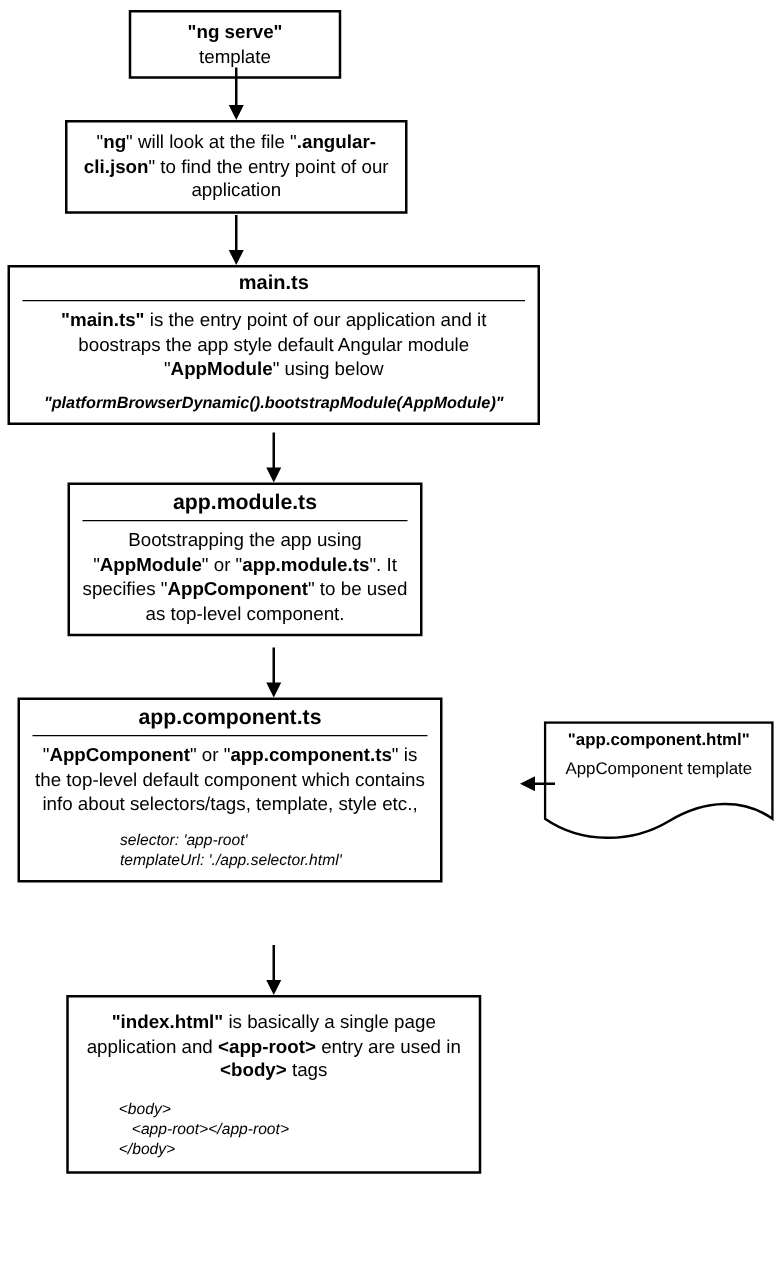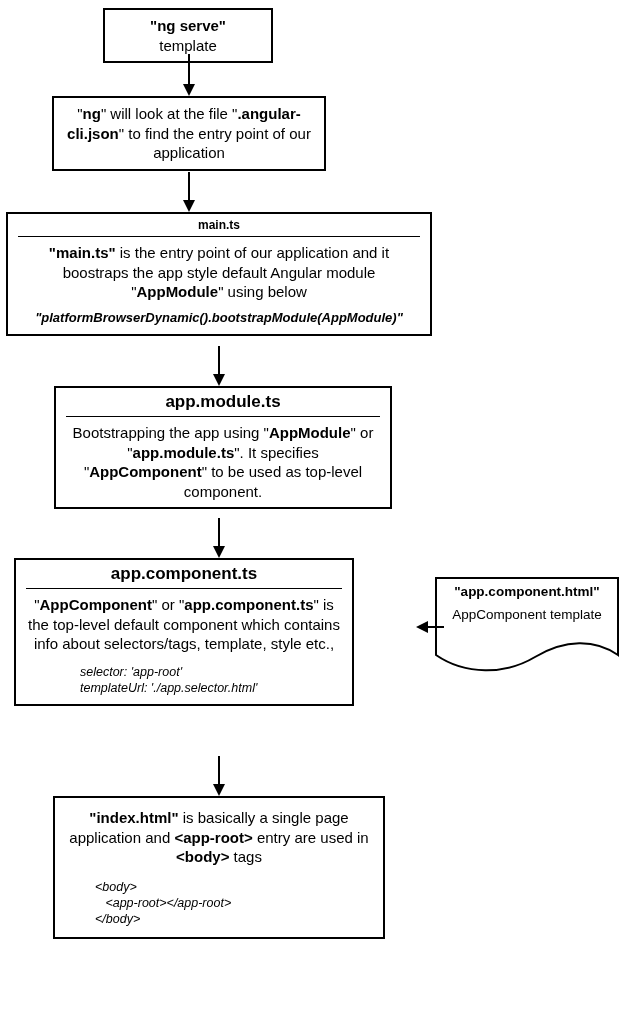--- a/index.html
+++ b/index.html
@@ -85,53 +85,53 @@
     <span>"</span><span class="bold">ng</span><span>" will look at the file "</span><span class="bold">.angular-cli.json</span><span>" to find the entry point of our application</span>
   </div>
 </div>
 
 <svg class="arrow" style="left:183px; top:172px; width:12px; height:40px;">
   <line x1="6" y1="0" x2="6" y2="30" stroke="#000" stroke-width="2"></line>
   <polygon points="6,40 0,28 12,28" fill="#000"></polygon>
 </svg>
 
 <div class="box" style="left:6px; top:212px; width:426px;">
-  <div class="title" style="font-size:12px;">main.ts</div>
+  <div class="title" style="font-size:16px;">main.ts</div>
   <div class="hr"></div>
   <div class="body-text">
     <span class="bold">"main.ts"</span><span> is the entry point of our application and it boostraps the app style default Angular module "</span><span class="bold">AppModule</span><span>" using below</span>
   </div>
   <div class="body-text bold italic" style="font-size:13px; padding-top:2px; padding-bottom:8px;">"platformBrowserDynamic().bootstrapModule(AppModule)"</div>
 </div>
 
 <svg class="arrow" style="left:213px; top:346px; width:12px; height:40px;">
   <line x1="6" y1="0" x2="6" y2="30" stroke="#000" stroke-width="2"></line>
   <polygon points="6,40 0,28 12,28" fill="#000"></polygon>
 </svg>
 
-<div class="box" style="left:54px; top:386px; width:338px;">
+<div class="box" style="left:54px; top:386px; width:284px;">
   <div class="title" style="font-size:17px;">app.module.ts</div>
   <div class="hr"></div>
   <div class="body-text">
     <span>Bootstrapping the app using "</span><span class="bold">AppModule</span><span>" or "</span><span class="bold">app.module.ts</span><span>". It specifies "</span><span class="bold">AppComponent</span><span>" to be used as top-level component.</span>
   </div>
 </div>
 
 <svg class="arrow" style="left:213px; top:518px; width:12px; height:40px;">
   <line x1="6" y1="0" x2="6" y2="30" stroke="#000" stroke-width="2"></line>
   <polygon points="6,40 0,28 12,28" fill="#000"></polygon>
 </svg>
 
 <div class="box" style="left:14px; top:558px; width:340px;">
   <div class="title" style="font-size:17px;">app.component.ts</div>
   <div class="hr"></div>
   <div class="body-text">
     <span>"</span><span class="bold">AppComponent</span><span>" or "</span><span class="bold">app.component.ts</span><span>" is the top-level default component which contains info about selectors/tags, template, style etc.,</span>
   </div>
-  <div class="small-code" style="padding-left:64px;">
+  <div class="small-code" style="padding-left:80px;">
     <span>selector: 'app-root'</span><br>
     <span>templateUrl: './app.selector.html'</span>
   </div>
 </div>
 
 <div class="doc-shape" style="left:435px; top:577px; width:184px; height:100px;">
   <svg width="184" height="100" viewBox="0 0 184 100">
     <path d="M 1 1 L 183 1 L 183 78
              C 160 62, 130 62, 100 80
              C 70 98, 30 98, 1 78

